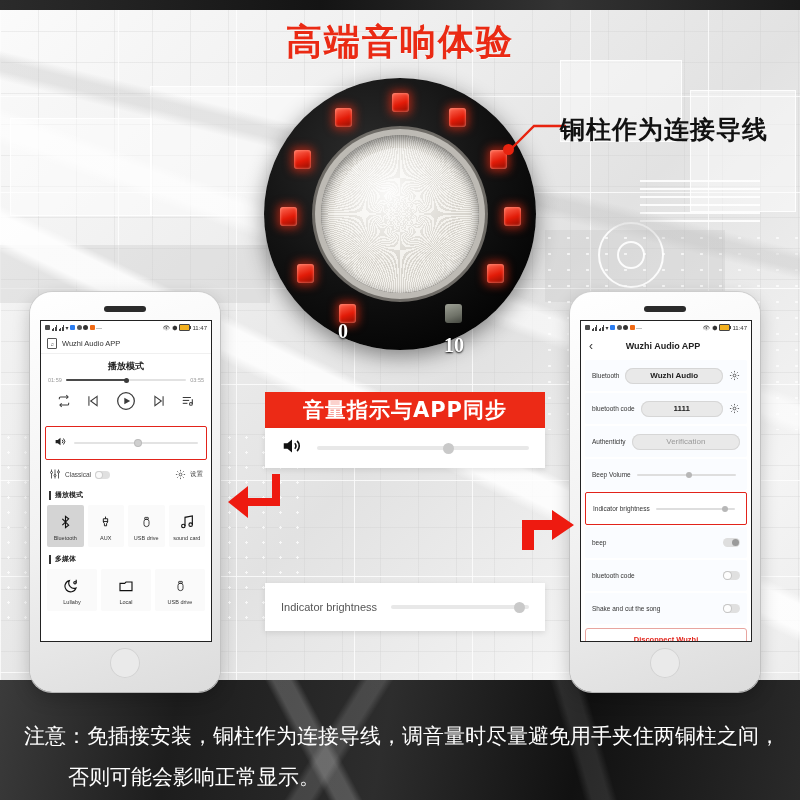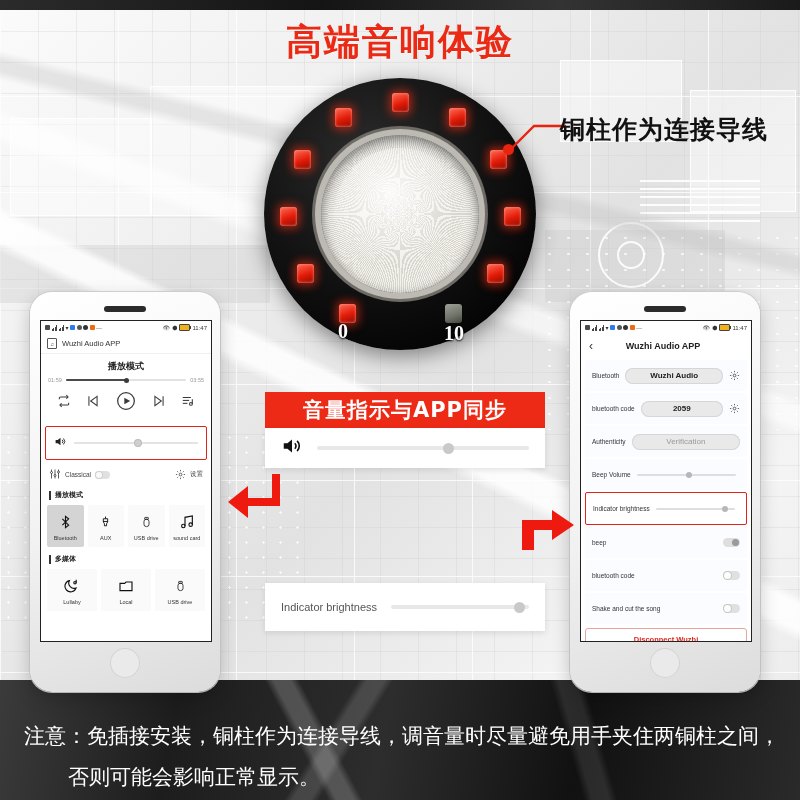--- a/index.html
+++ b/index.html
@@ -216,21 +216,21 @@
         <div class="led" style="left: 38.2327px; top: 81.3597px;"></div>
         <div class="led" style="left: 79.3242px; top: 39.3985px;"></div>
         <div class="led" style="left: 136px; top: 24px;"></div>
         <div class="led" style="left: 192.676px; top: 39.3985px;"></div>
         <div class="led" style="left: 233.767px; top: 81.3597px;"></div>
         <div class="led" style="left: 247.975px; top: 138.346px;"></div>
         <div class="led" style="left: 231.393px; top: 194.686px;"></div>
         <div class="led off" style="left: 188.581px; top: 234.89px;"></div>
       </div>
     <div class="knob-num" style="left:74px;top:242px;">0</div>
-    <div class="knob-num" style="left:180px;top:244px;">10</div>
+    <div class="knob-num" style="left:180px;top:256px;">10</div>
   </div>
 
   <svg class="callout-line" viewBox="0 0 60 32">
     <polyline points="2,30 26,6 58,6" fill="none" stroke="#e8230f" stroke-width="2.4"></polyline>
   </svg>
   <div class="callout-dot"></div>
   <div class="callout-text">铜柱作为连接导线</div>
 
   <div class="phone phone-left">
     <div class="speaker"></div>
@@ -490,21 +490,21 @@
         <span>
           <svg width="11" height="11" viewBox="0 0 24 24" fill="none" stroke="#333" stroke-width="1.6">
               <circle cx="12" cy="12" r="3"></circle>
               <path d="M12 2v3M12 19v3M2 12h3M19 12h3M4.9 4.9l2.1 2.1M17 17l2.1 2.1M19.1 4.9L17 7M7 17l-2.1 2.1"></path>
             </svg>
         </span>
       </div>
 
       <div class="s-row">
         <span class="s-lab">bluetooth code</span>
-        <span class="s-pill">2059</span>
+        <span class="s-pill">1111</span>
         <span>
           <svg width="11" height="11" viewBox="0 0 24 24" fill="none" stroke="#333" stroke-width="1.6">
               <circle cx="12" cy="12" r="3"></circle>
               <path d="M12 2v3M12 19v3M2 12h3M19 12h3M4.9 4.9l2.1 2.1M17 17l2.1 2.1M19.1 4.9L17 7M7 17l-2.1 2.1"></path>
             </svg>
         </span>
       </div>
 
       <div class="s-row">
         <span class="s-lab">Authenticity</span>

